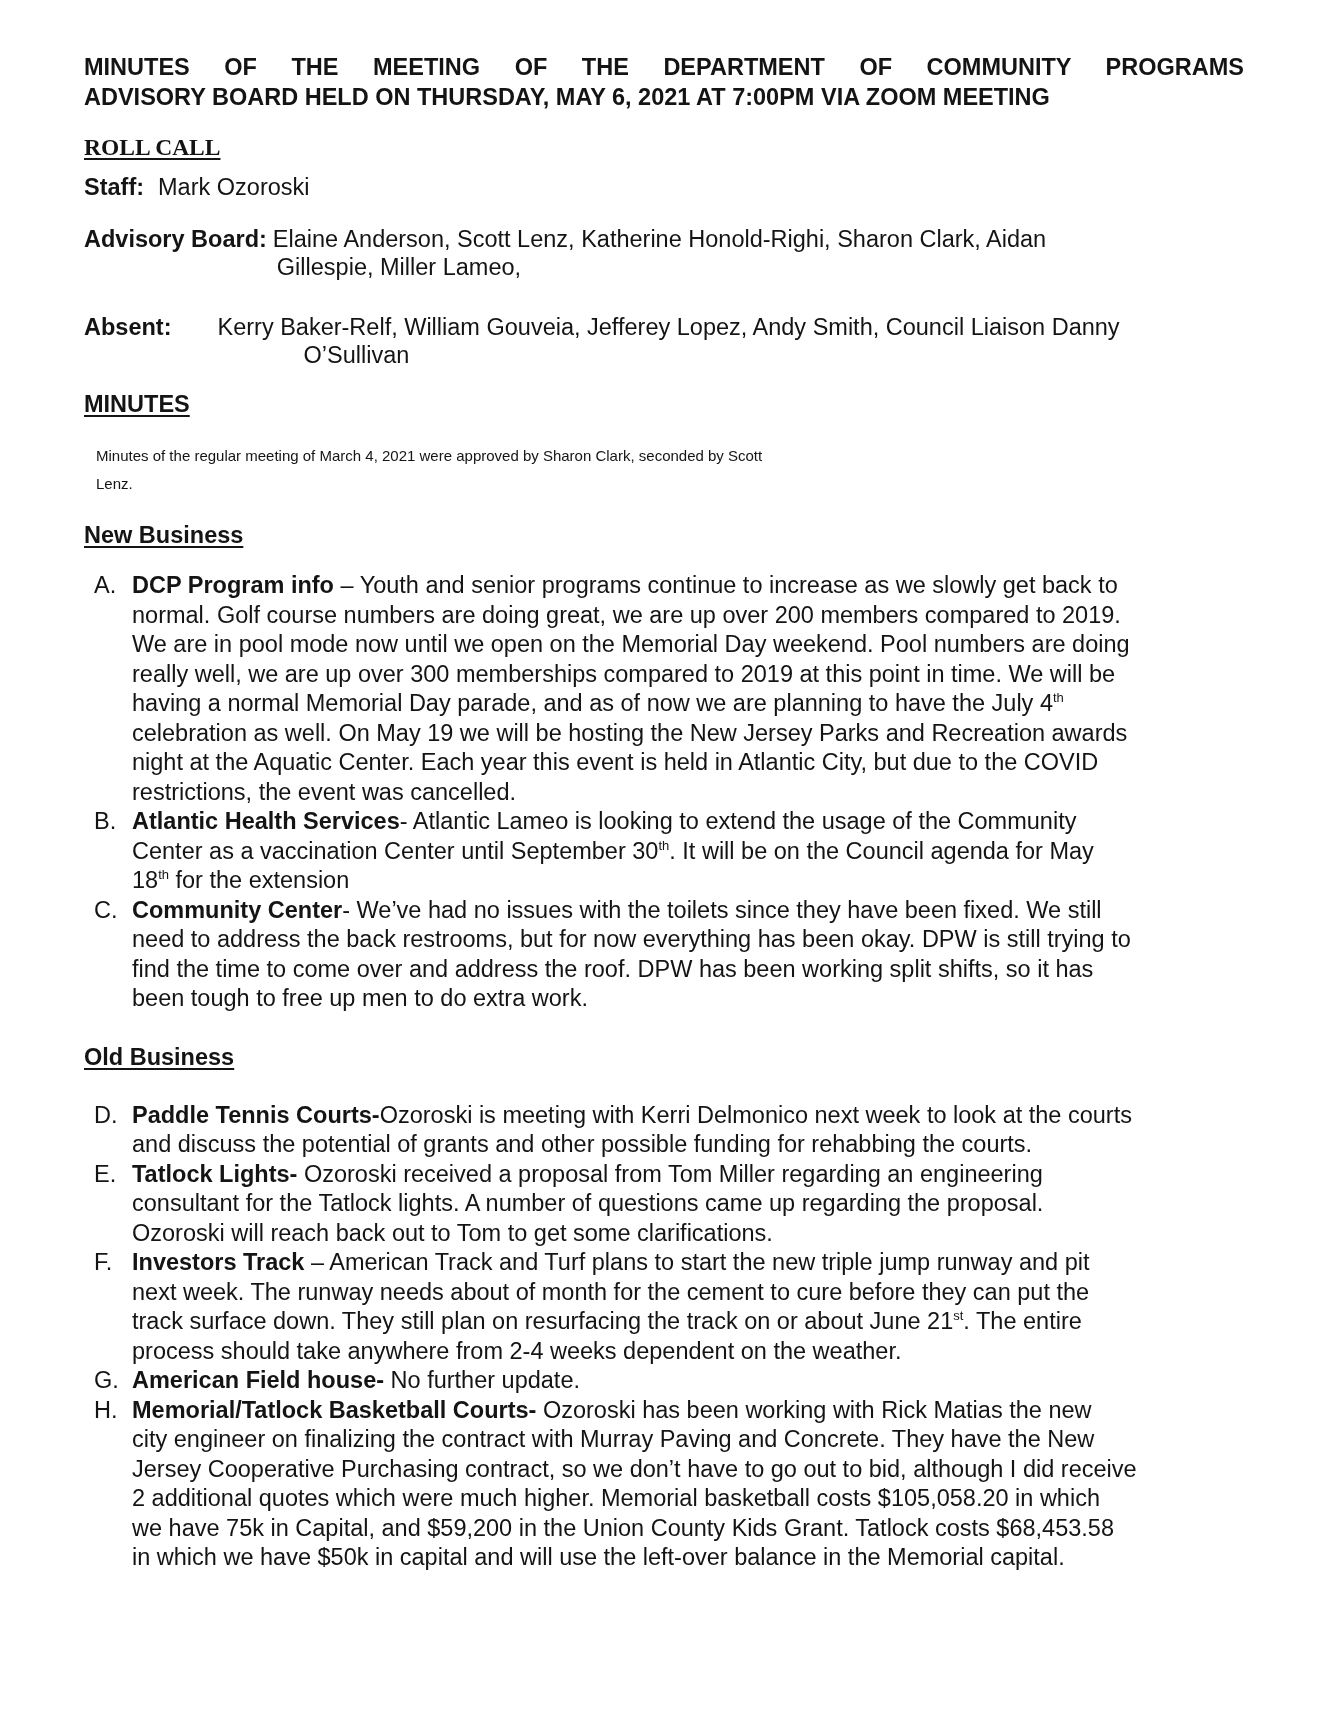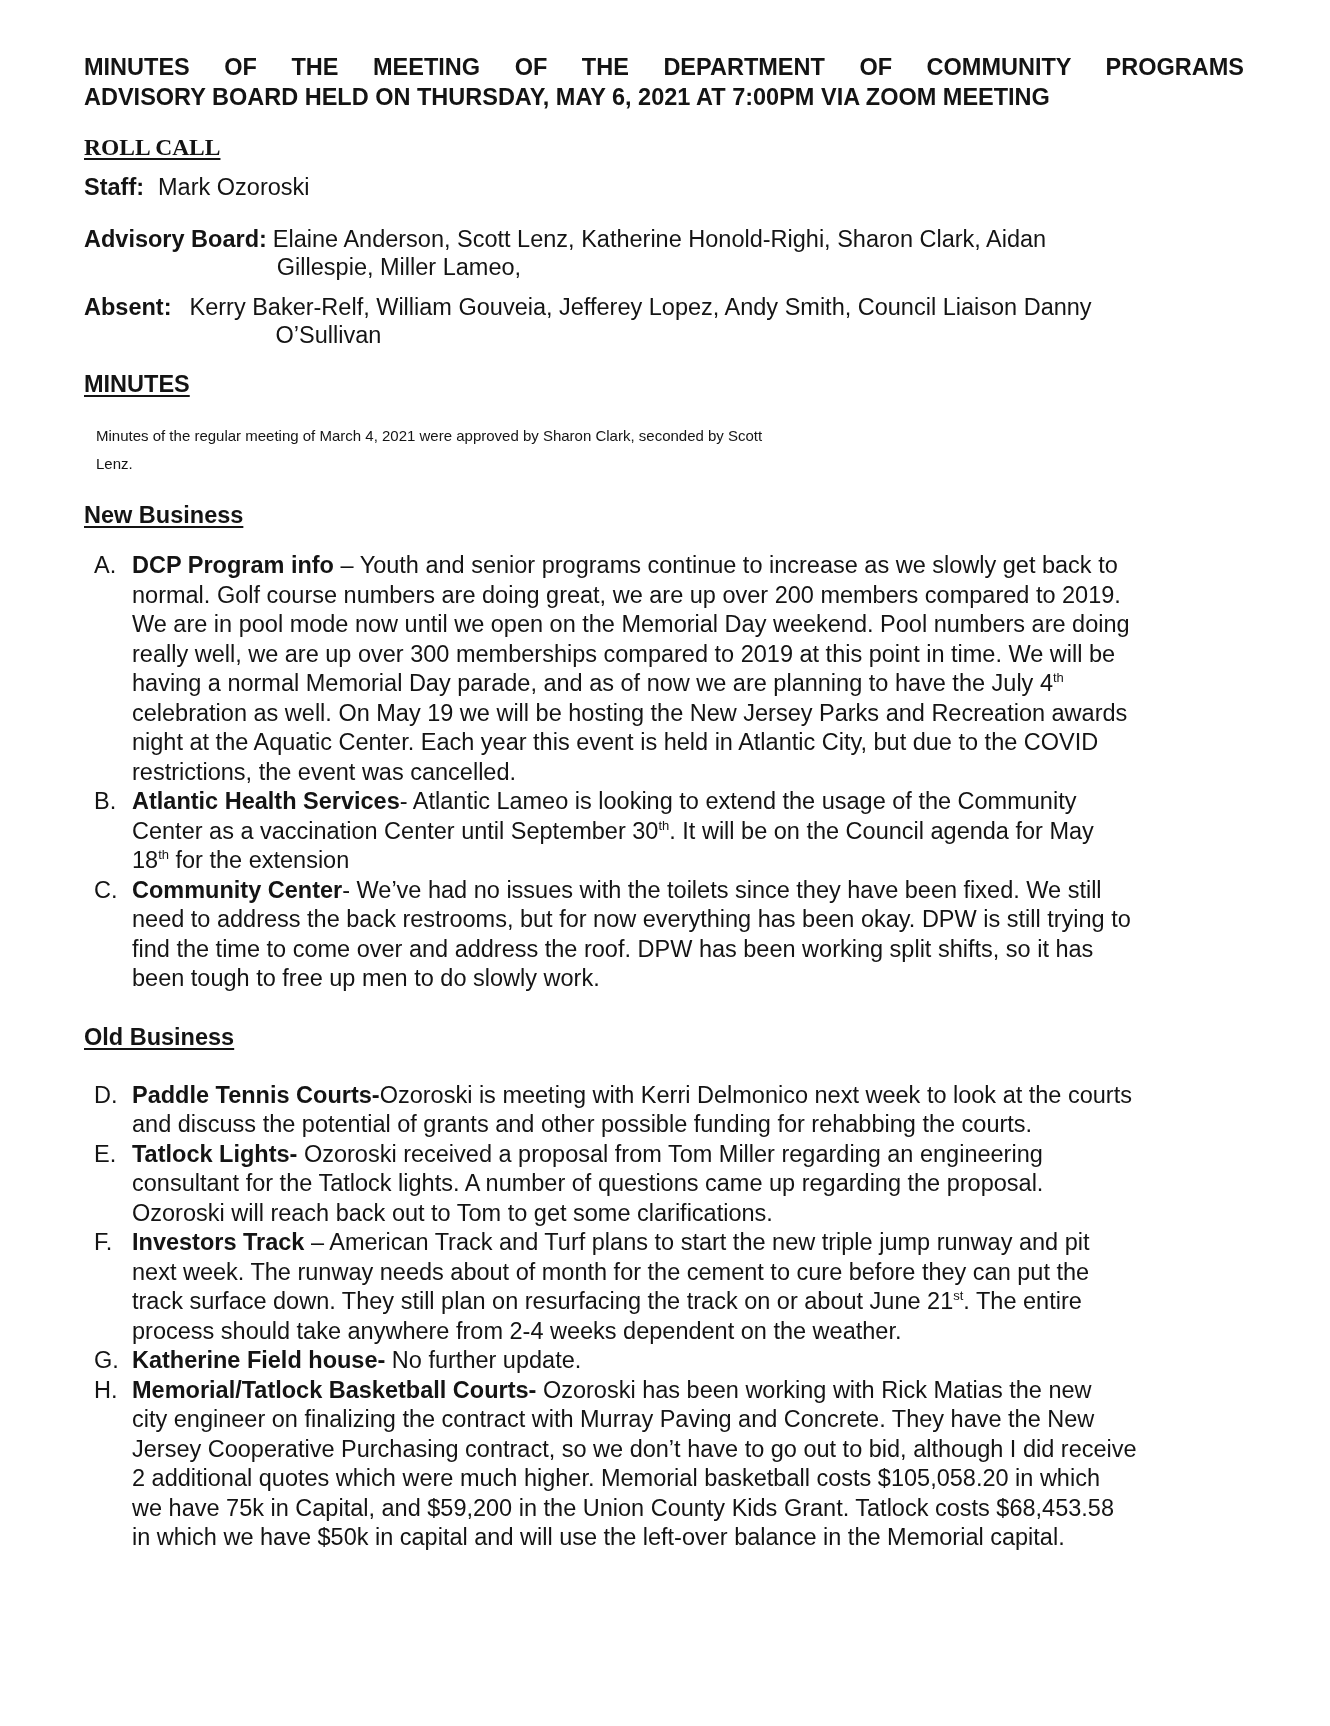--- a/index.html
+++ b/index.html
@@ -78,21 +78,21 @@
   </div>
 
   <div class="roll-row" style="margin-top:24px;">
     <span class="roll-label">Advisory Board:</span>
     <span class="roll-value" style="padding-left:6px;">
       <span>Elaine Anderson, Scott Lenz, Katherine Honold-Righi, Sharon Clark, Aidan</span><br>
       <span style="padding-left:4px;">Gillespie, Miller Lameo,</span>
     </span>
   </div>
 
-  <div class="roll-row" style="margin-top:12px;">
+  <div class="roll-row" style="margin-top:32px;gap:28px;">
     <span class="roll-label">Absent:</span>
     <span style="display:block; padding-left:18px;">
       <span>Kerry Baker-Relf, William Gouveia, Jefferey Lopez, Andy Smith, Council Liaison Danny</span><br>
       <span style="padding-left:86px;">O’Sullivan</span>
     </span>
   </div>
 
   <h2 class="heading" style="margin-top:22px;">MINUTES</h2>
 
   <p class="para" style="margin-top:24px;">
@@ -118,21 +118,21 @@
       <span class="marker">B.</span>
       <span class="item-title">Atlantic Health Services</span><span>- </span><span>Atlantic Lameo is looking to extend the usage of the Community</span><br>
       <span>Center as a vaccination Center until September 30</span><sup>th</sup><span>. It will be on the Council agenda for May</span><br>
       <span>18</span><sup>th</sup><span> for the extension</span>
     </li>
     <li class="item">
       <span class="marker">C.</span>
       <span class="item-title">Community Center</span><span>- </span><span>We’ve had no issues with the toilets since they have been fixed. We still</span><br>
       <span>need to address the back restrooms, but for now everything has been okay. DPW is still trying to</span><br>
       <span>find the time to come over and address the roof. DPW has been working split shifts, so it has</span><br>
-      <span>been tough to free up men to do slowly work.</span>
+      <span>been tough to free up men to do extra work.</span>
     </li>
   </ul>
 
   <h2 class="heading" style="margin-top:30px;">Old Business</h2>
 
   <ul class="items" style="margin-top:30px;">
     <li class="item">
       <span class="marker">D.</span>
       <span class="item-title">Paddle Tennis Courts-</span><span>Ozoroski is meeting with Kerri Delmonico next week to look at the courts</span><br>
       <span>and discuss the potential of grants and other possible funding for rehabbing the courts.</span>
@@ -145,21 +145,21 @@
     </li>
     <li class="item">
       <span class="marker">F.</span>
       <span class="item-title">Investors Track</span><span> – </span><span>American Track and Turf plans to start the new triple jump runway and pit</span><br>
       <span>next week. The runway needs about of month for the cement to cure before they can put the</span><br>
       <span>track surface down. They still plan on resurfacing the track on or about June 21</span><sup>st</sup><span>. The entire</span><br>
       <span>process should take anywhere from 2-4 weeks dependent on the weather.</span>
     </li>
     <li class="item">
       <span class="marker">G.</span>
-      <span class="item-title">Katherine Field house-</span><span> No further update.</span>
+      <span class="item-title">American Field house-</span><span> No further update.</span>
     </li>
     <li class="item">
       <span class="marker">H.</span>
       <span class="item-title">Memorial/Tatlock Basketball Courts-</span><span> Ozoroski has been working with Rick Matias the new</span><br>
       <span>city engineer on finalizing the contract with Murray Paving and Concrete. They have the New</span><br>
       <span>Jersey Cooperative Purchasing contract, so we don’t have to go out to bid, although I did receive</span><br>
       <span>2 additional quotes which were much higher. Memorial basketball costs $105,058.20 in which</span><br>
       <span>we have 75k in Capital, and $59,200 in the Union County Kids Grant. Tatlock costs $68,453.58</span><br>
       <span>in which we have $50k in capital and will use the left-over balance in the Memorial capital.</span>
     </li>

